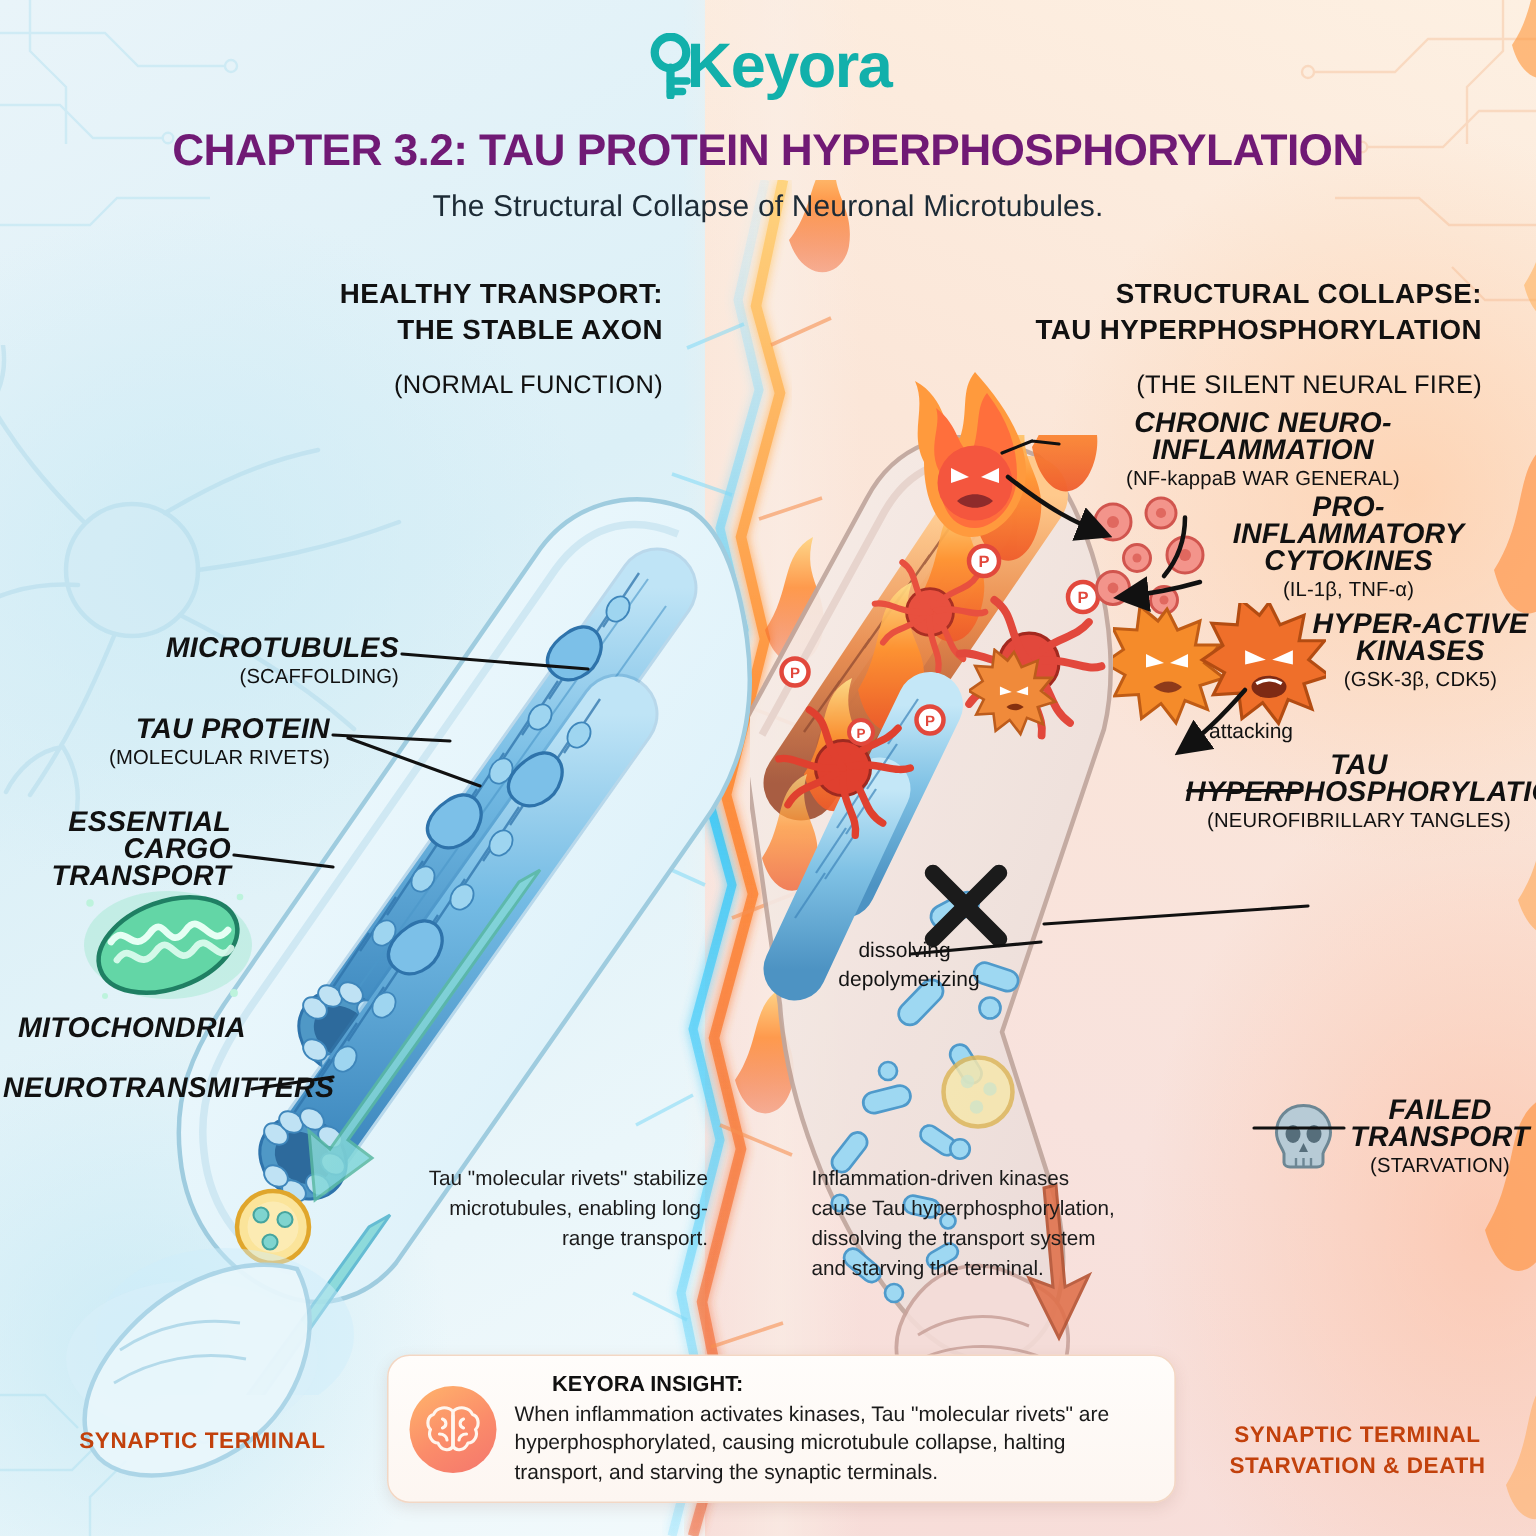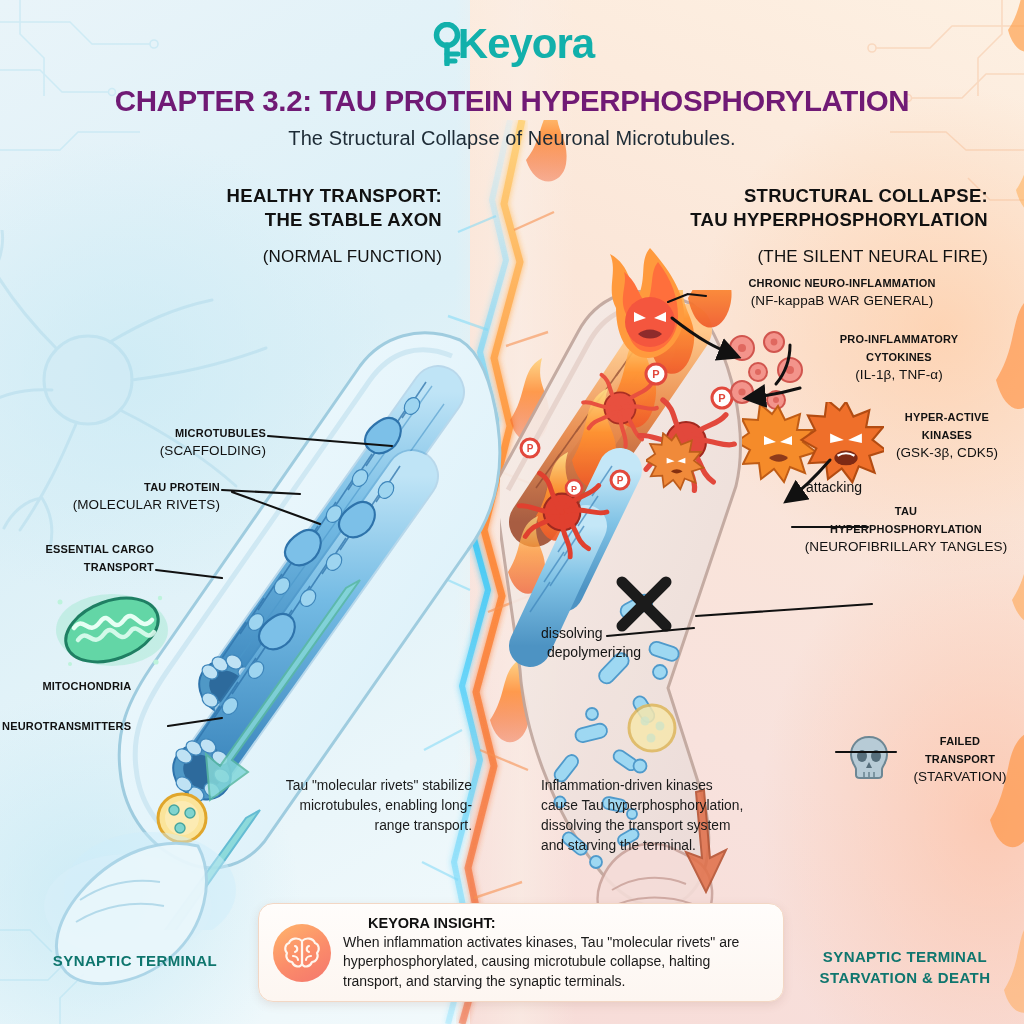--- a/index.html
+++ b/index.html
@@ -39,35 +39,35 @@
 
   
   .panel-head{position:absolute;text-align:right;color:#111;}
   .panel-head .l1{font-size:18.5px;font-weight:bold;line-height:24px;letter-spacing:.3px;}
   .panel-head .l3{font-size:17px;line-height:25px;letter-spacing:.2px;margin-top:12px;}
   #head-left{left:132px;top:184px;width:310px;}
   #head-right{left:596px;top:184px;width:392px;}
 
   
   .lbl{position:absolute;color:#111;}
-  .lbl .b{font-weight:bold;font-size:11px;line-height:18px;letter-spacing:.2px;}
+  .lbl .b{font-weight:bold;font-size:19px;line-height:18px;letter-spacing:.2px;font-style:italic;}
   .lbl .s{font-size:13.5px;line-height:18px;letter-spacing:.1px;}
   .lbl.r{text-align:right;}
   .lbl.c{text-align:center;}
   .lbl.lft{text-align:left;}
   .ann{position:absolute;font-size:14px;color:#131313;line-height:19px;}
 
   
   .para{position:absolute;font-size:13.8px;line-height:20px;color:#1b1b1b;}
   #para-left{left:280px;top:776px;width:192px;text-align:right;}
   #para-right{left:541px;top:776px;width:210px;text-align:left;}
 
   
   .term{position:absolute;text-align:center;font-weight:bold;font-size:15px;
-        color:#0f766e;letter-spacing:.4px;line-height:21px;}
+        color:#c2410c;letter-spacing:.4px;line-height:21px;}
   #term-left{left:20px;top:950px;width:230px;}
   #term-right{left:790px;top:946px;width:230px;}
 
   
   #insight{position:absolute;left:258px;top:903px;width:526px;height:99px;
      background:linear-gradient(180deg,#fffdfb 0%,#fdf6f1 100%);
      border:1.5px solid #f3d7c4;border-radius:15px;
      box-shadow:0 3px 10px rgba(120,80,60,.13);
      display:flex;align-items:center;padding:0 14px;box-sizing:border-box;}
   #insight-icon{width:58px;height:58px;border-radius:50%;flex:0 0 58px;
@@ -662,21 +662,21 @@
     <div class="b">HYPERPHOSPHORYLATION</div>
     <div class="s">(NEUROFIBRILLARY TANGLES)</div>
   </div>
   <div class="lbl c" style="left:898px;top:732px;width:124px;">
     <div class="b">FAILED</div>
     <div class="b">TRANSPORT</div>
     <div class="s">(STARVATION)</div>
   </div>
 
   <div class="ann" style="left:806px;top:478px;">attacking</div>
-  <div class="ann" style="left:541px;top:624px;width:124px;text-align:left;">
+  <div class="ann" style="left:541px;top:624px;width:124px;text-align:center;">
     <div>dissolving</div>
     <div style="padding-left:6px">depolymerizing</div>
   </div>
 
   <div class="para" id="para-left">Tau "molecular rivets" stabilize microtubules, enabling long-range transport.</div>
   <div class="para" id="para-right">Inflammation-driven kinases cause Tau hyperphosphorylation, dissolving the transport system and starving the terminal.</div>
 
   <div class="term" id="term-left">
     <div>SYNAPTIC TERMINAL</div>
   </div>

